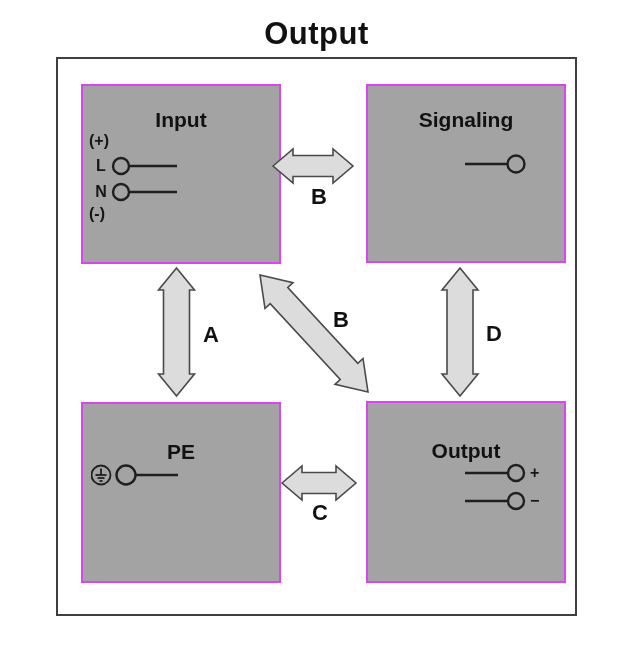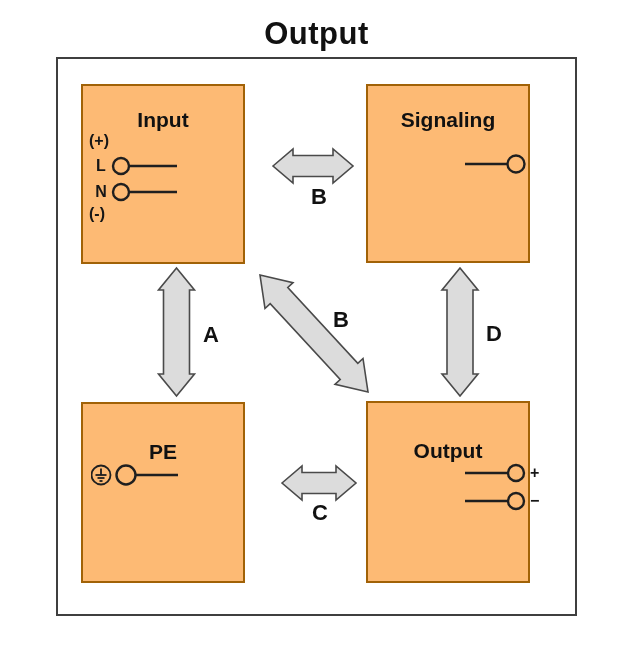--- a/index.html
+++ b/index.html
@@ -27,23 +27,23 @@
     position: absolute;
     left: 56px; top: 57px;
     width: 521px; height: 559px;
     border: 2px solid #3f3f3f;
     box-sizing: border-box;
     background: #ffffff;
   }
 
   .box {
     position: absolute;
-    width: 164px;
-    background: #fdba74;
-    border: 2px solid #a16207;
+    width: 200px;
+    background: #a3a3a3;
+    border: 2px solid #d946ef;
     box-sizing: border-box;
   }
   #box-input     { left: 81px;  top: 84px;  height: 180px; }
   #box-signaling { left: 366px; top: 84px;  height: 179px; }
   #box-pe        { left: 81px;  top: 402px; height: 181px; }
   #box-output    { left: 366px; top: 401px; height: 182px; padding-left: 28px; }
 
   .box-title {
     position: absolute;
     left: 0; top: 22px; width: 100%;

